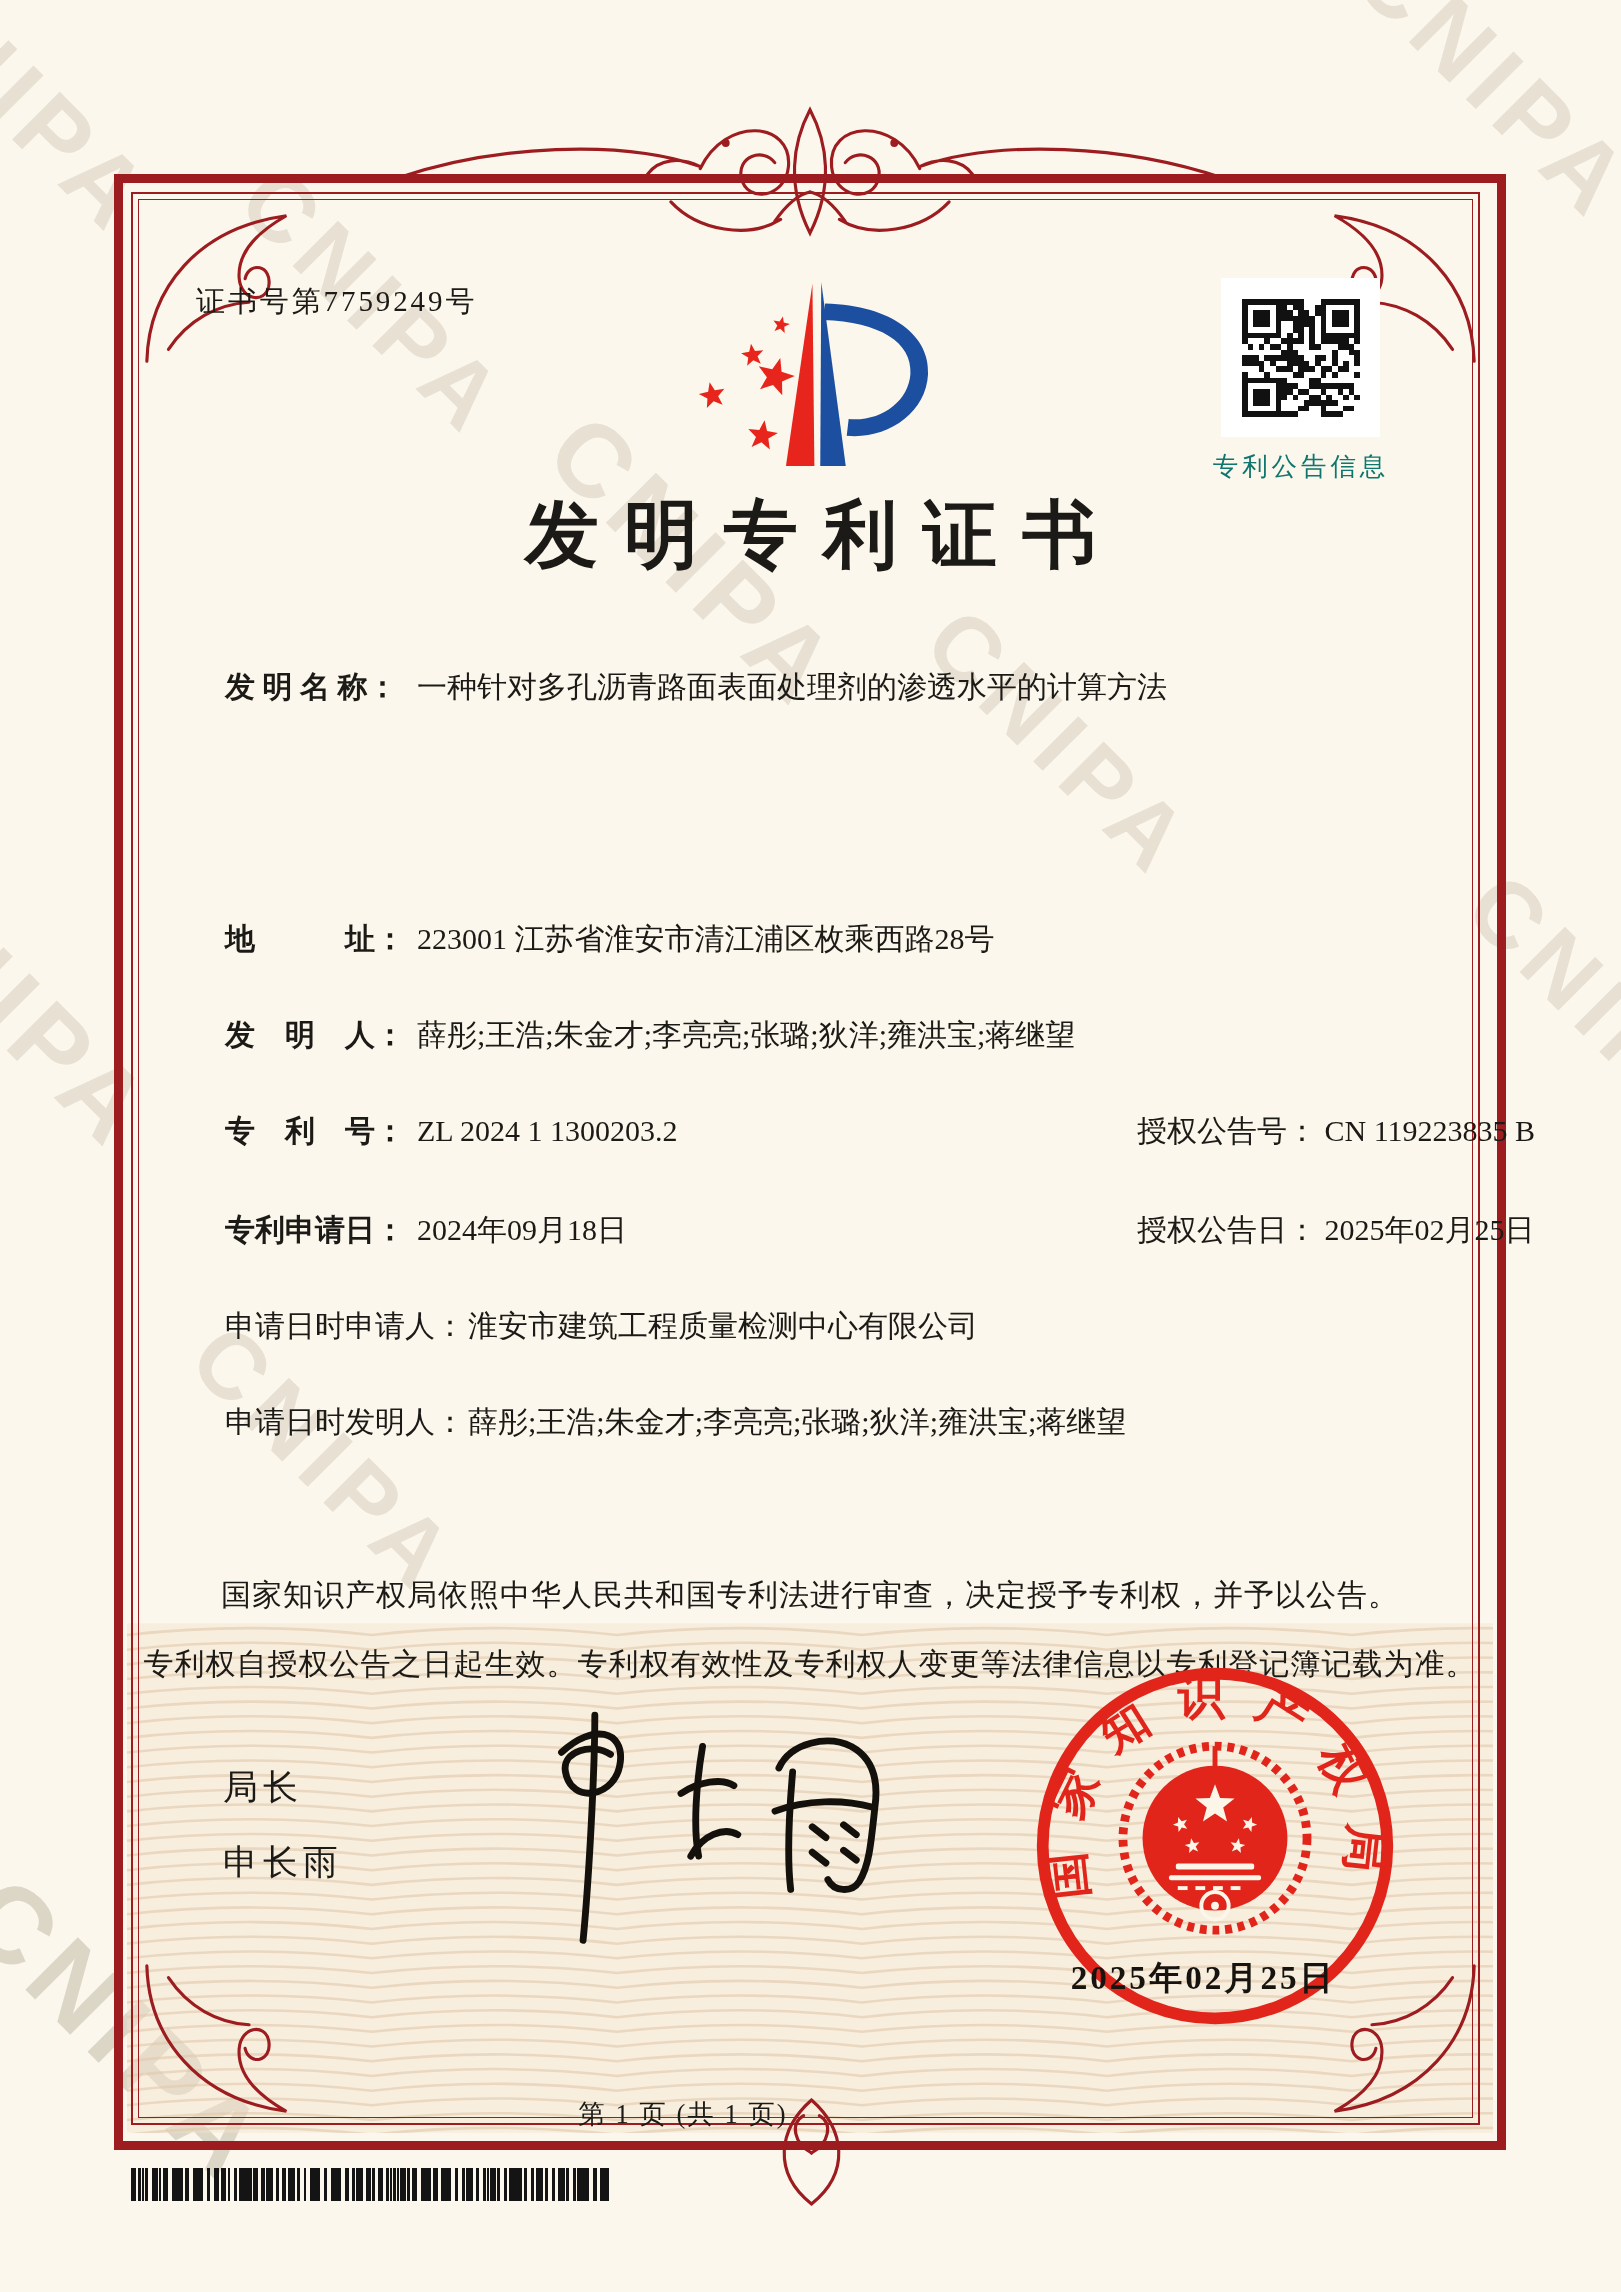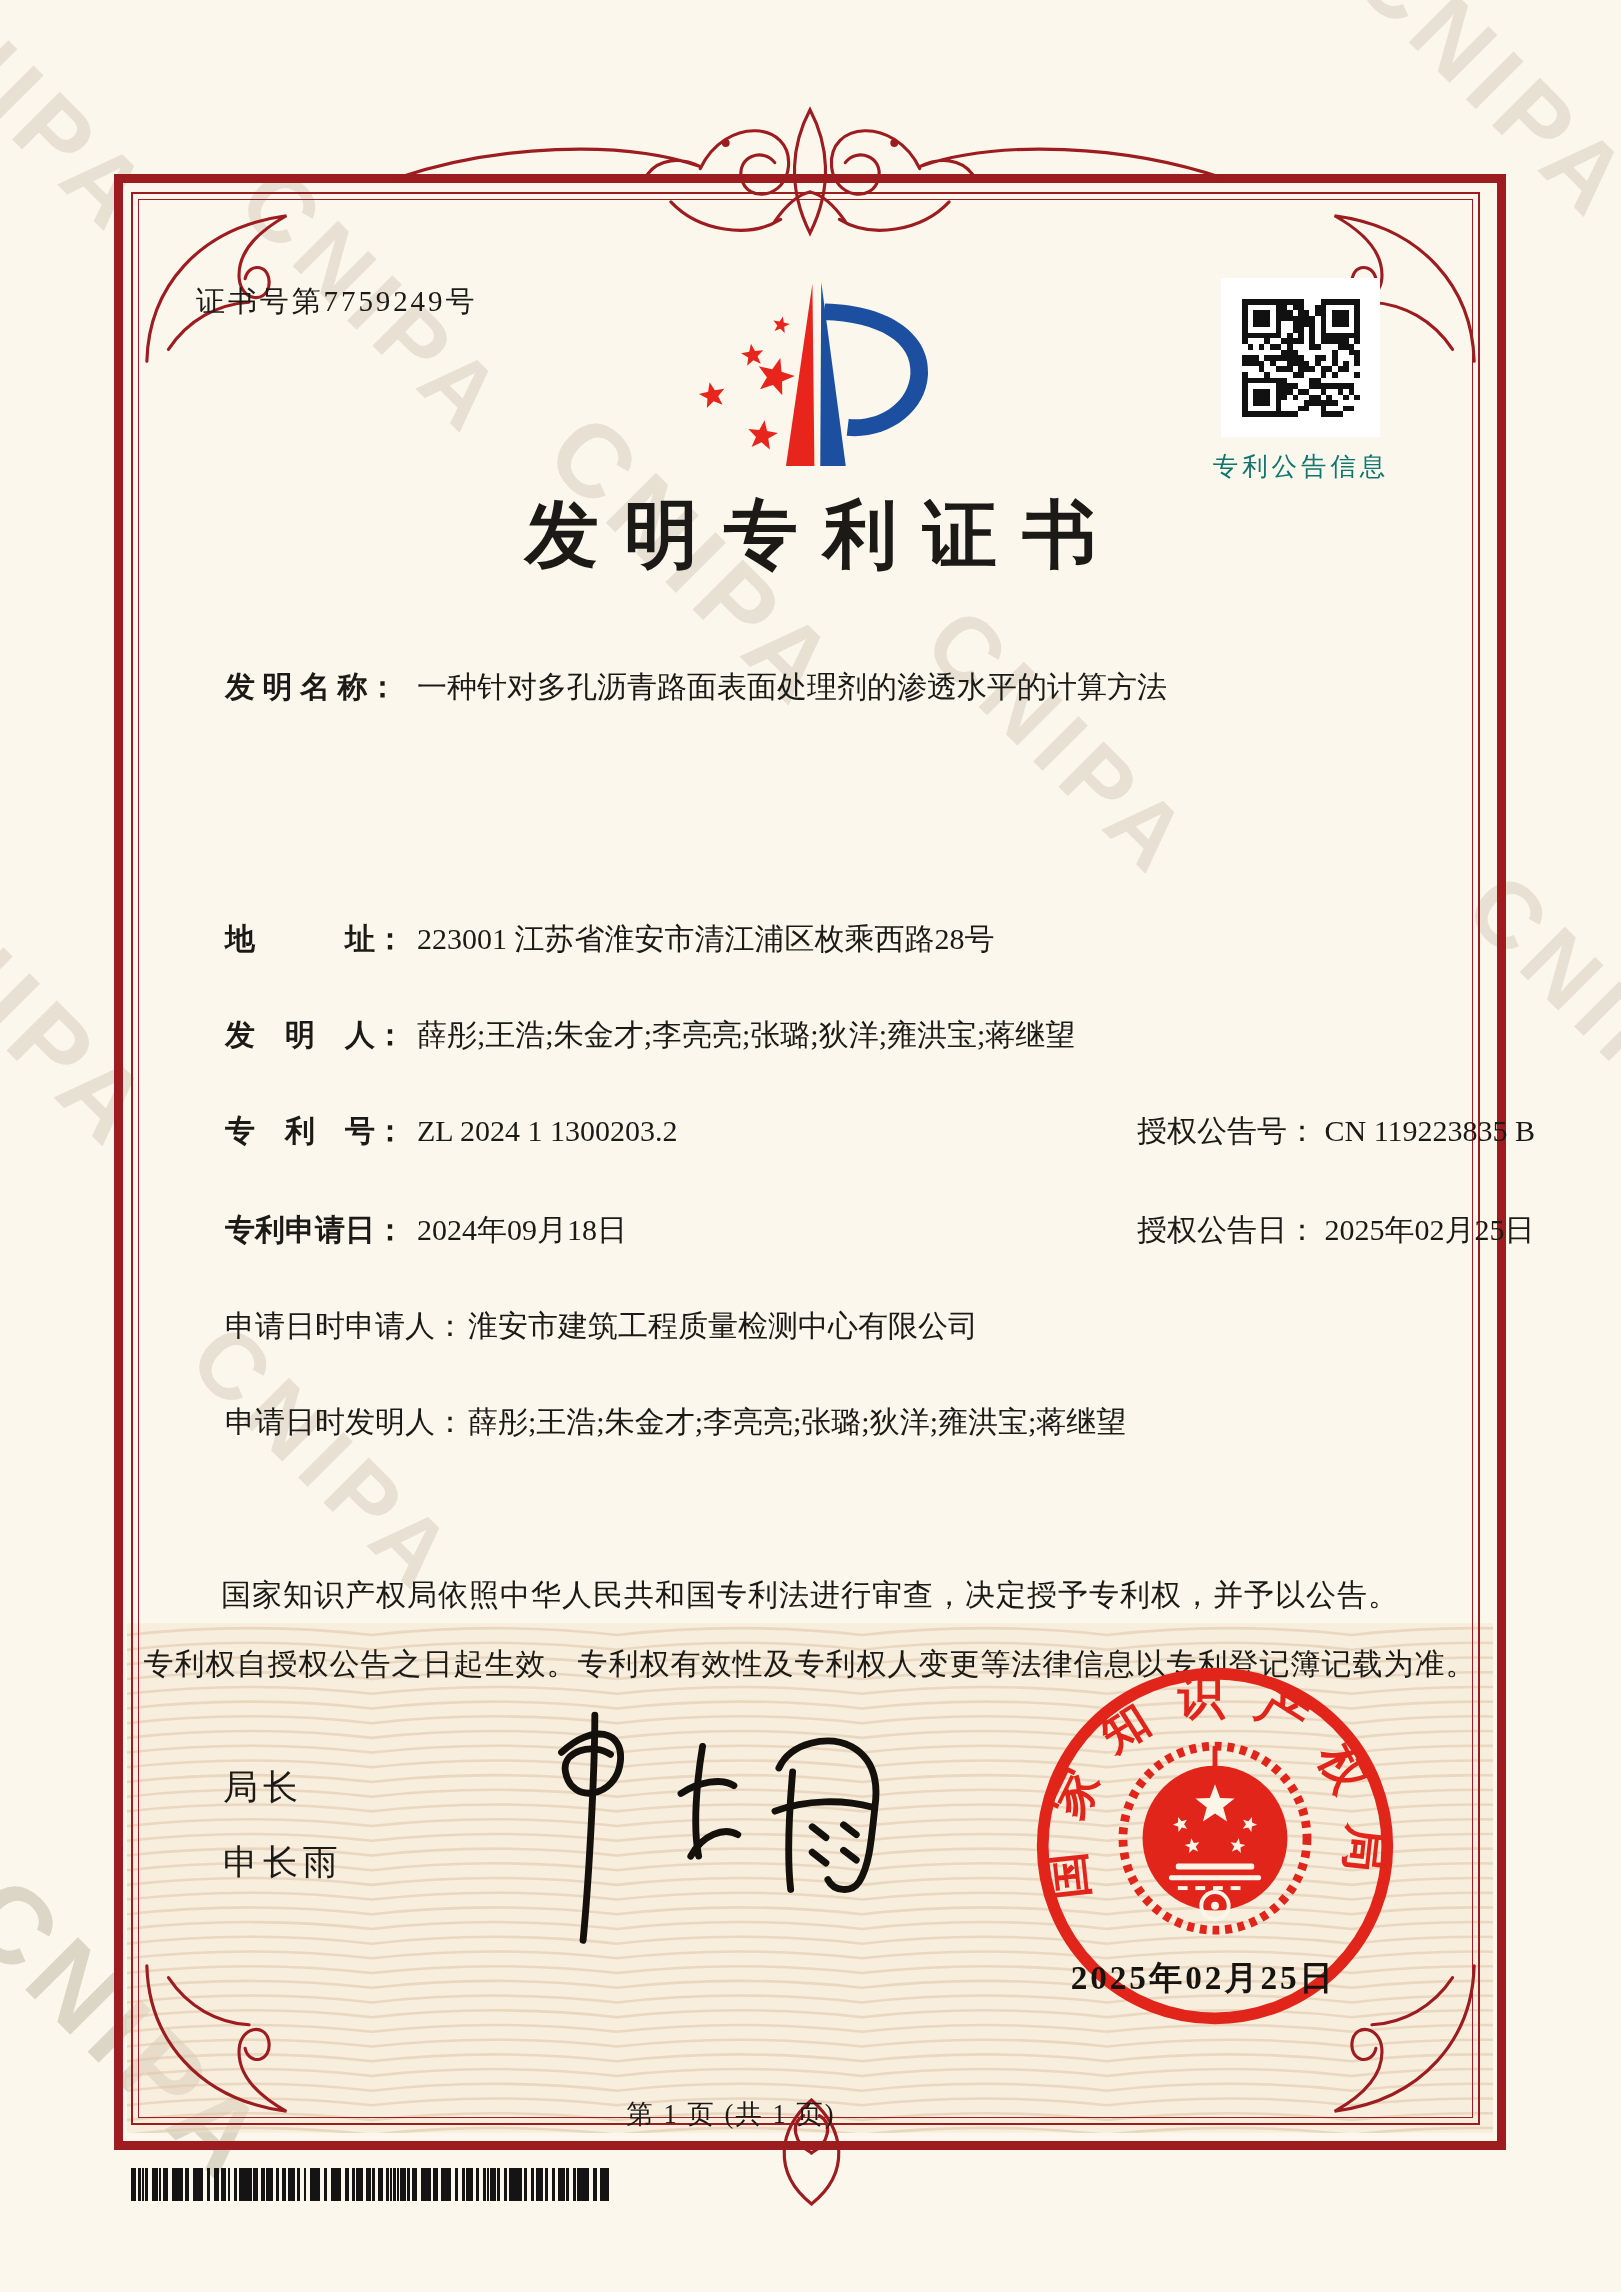--- a/index.html
+++ b/index.html
@@ -51,21 +51,21 @@
                   font-family:Liberation Mono, monospace;}
   .director-name{position:absolute;left:223px;top:1839px;font-size:35px;letter-spacing:4.9px;
                  font-family:"Liberation Sans","DejaVu Sans",sans-serif;text-align:center;}
   .sig{position:absolute;left:446px;top:1707px;}
   .sig path{fill:none;stroke:#14110d;stroke-width:7;stroke-linecap:round;stroke-linejoin:round;}
   .seal{position:absolute;left:1029px;top:1660px;}
   .seal .red{fill:#e1251b;}
   .seal text{font-family:"Liberation Serif","DejaVu Serif",serif;}
 
   
-  .page-num{position:absolute;left:0;top:2096px;width:1366px;text-align:center;font-size:26.5px;letter-spacing:2px;padding-left:48px;}
+  .page-num{position:absolute;left:0;top:2096px;width:1366px;text-align:center;font-size:26.5px;letter-spacing:2px;}
   .barcode{position:absolute;left:131px;top:2168px;width:478px;height:33px;
     background-image:
       repeating-linear-gradient(90deg,#141414 0 2.9px,rgba(0,0,0,0) 2.9px 6.9px),
       repeating-linear-gradient(90deg,#141414 0 2px,rgba(0,0,0,0) 2px 10.8px),
       repeating-linear-gradient(90deg,#141414 0 4.9px,rgba(0,0,0,0) 4.9px 22.5px),
       repeating-linear-gradient(90deg,rgba(0,0,0,0) 0 13.7px,#141414 13.7px 15.7px,rgba(0,0,0,0) 15.7px 36px);}
 </style>
 </head>
 <body>
 

